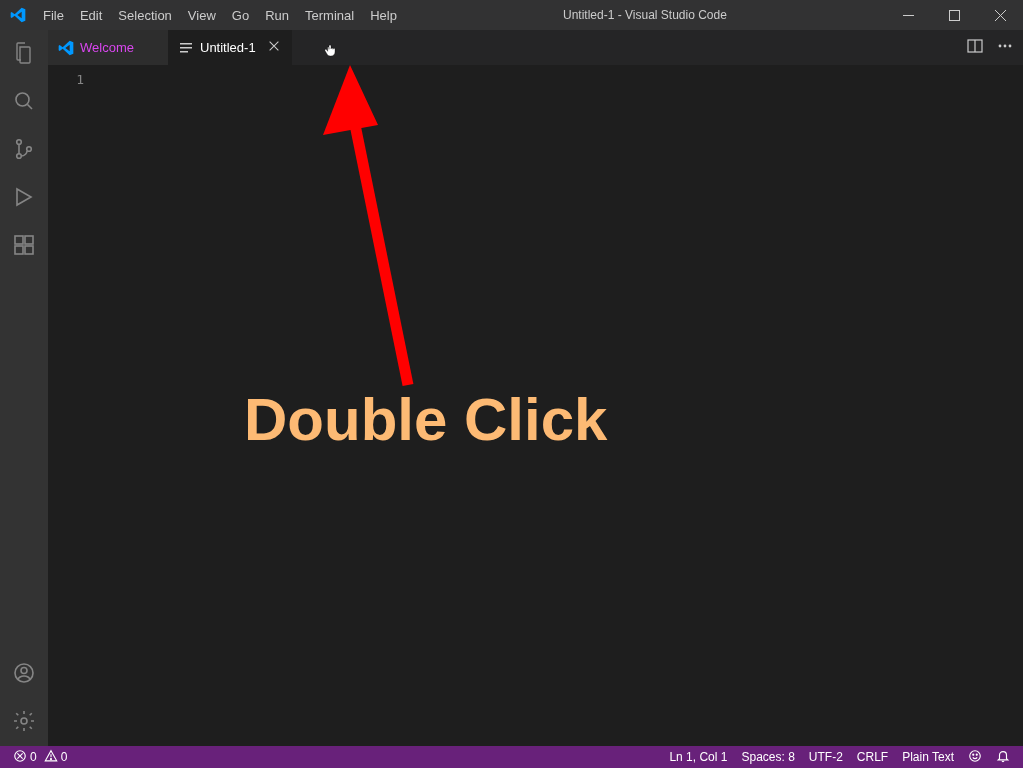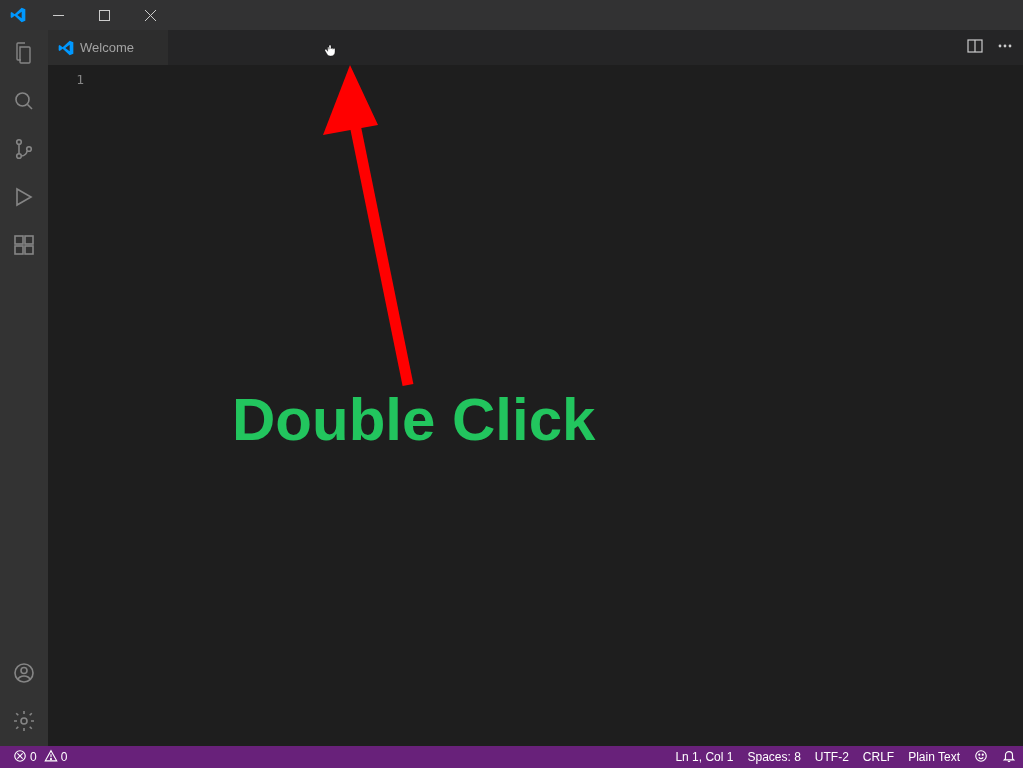--- a/index.html
+++ b/index.html
@@ -24,64 +24,75 @@
   .activitybar { width: 48px; background: #333333; display: flex; flex-direction: column; justify-content: space-between; }
   .activity-group { display: flex; flex-direction: column; }
   .activity-item { width: 48px; height: 48px; display: flex; align-items: center; justify-content: center; color: #858585; position: relative; }
   .activity-item svg { width: 24px; height: 24px; }
 
   
   .editor-area { flex: 1; display: flex; flex-direction: column; background: #1e1e1e; min-width: 0; }
 
   
   .tabsrow { height: 35px; background: #252526; display: flex; align-items: stretch; }
-  .tab { display: flex; align-items: center; padding: 0 10px; gap: 6px; background: #2d2d2d; color: #a3a3a3; font-size: 13px; min-width: 120px; }
+  .tab { display: flex; align-items: center; padding: 0 10px; gap: 6px; background: #2d2d2d; color: #d946ef; font-size: 13px; min-width: 120px; }
   .tab.active { background: #1e1e1e; color: #ffffff; }
   .tab .tab-icon { display: flex; align-items: center; }
   .tab .tab-icon svg { width: 16px; height: 16px; }
   .tab .close { width: 16px; height: 16px; display: flex; align-items: center; justify-content: center; color: #cccccc; margin-left: 4px; }
   .tab .close svg { width: 14px; height: 14px; }
   .tabs-spacer { flex: 1; }
   .tabs-actions { display: flex; align-items: center; gap: 14px; padding: 0 10px; color: #cccccc; }
   .tabs-actions svg { width: 16px; height: 16px; }
 
   
   .editor-content { flex: 1; display: flex; background: #1e1e1e; position: relative; }
   .gutter { width: 50px; text-align: right; padding-right: 14px; padding-top: 5px; color: #858585; font-family: Consolas, monospace; font-size: 13px; line-height: 19px; }
   .code { flex: 1; padding-top: 5px; font-family: Consolas, monospace; font-size: 14px; line-height: 19px; position: relative; }
 
   
   .annotation { position: absolute; left: 130px; top: -15px; pointer-events: none; }
   .annotation svg { overflow: visible; }
-  .annotation-text { position: absolute; left: 184px; top: 320px; color: #22c55e; font-size: 60px; font-weight: 600; white-space: nowrap; pointer-events: none; font-family: "Segoe UI", Arial, sans-serif; }
+  .annotation-text { position: absolute; left: 196px; top: 320px; color: #fdba74; font-size: 60px; font-weight: 600; white-space: nowrap; pointer-events: none; font-family: "Segoe UI", Arial, sans-serif; }
 
   
   .hand-cursor { position: absolute; left: 323px; top: 42px; width: 16px; height: 16px; pointer-events: none; color: #ffffff; }
   .hand-cursor svg { width: 16px; height: 16px; }
 
   
   .statusbar { height: 22px; background: #68217a; color: #ffffff; display: flex; align-items: center; font-size: 12px; }
   .status-left { display: flex; align-items: center; gap: 4px; padding-left: 8px; }
   .status-item { display: flex; align-items: center; gap: 3px; padding: 0 5px; height: 22px; }
   .status-spacer { flex: 1; }
-  .status-right { display: flex; align-items: center; }
+  .status-right { display: flex; align-items: center; padding-right: 6px; }
   .status-right .status-item { padding: 0 7px; }
   .statusbar svg { width: 14px; height: 14px; }
 </style>
 </head>
 <body>
 
 <div class="app">
 
   <div class="titlebar">
     <div class="logo">
       <svg viewBox="0 0 24 24">
           <path fill="#0098ff" d="M23 3.5L17.5 1 7 11l-4.5-3.4L1 8.5v7l1.5.9L7 13l10.5 10L23 20.5v-17zM17.5 17L11 12l6.5-5v10z"></path>
         </svg>
     </div>
+    <div class="menubar">
+      <div class="menu-item">File</div>
+      <div class="menu-item">Edit</div>
+      <div class="menu-item">Selection</div>
+      <div class="menu-item">View</div>
+      <div class="menu-item">Go</div>
+      <div class="menu-item">Run</div>
+      <div class="menu-item">Terminal</div>
+      <div class="menu-item">Help</div>
+    </div>
+    <div class="title-text">Untitled-1 - Visual Studio Code</div>
     <div class="win-controls">
       <div class="win-btn">
         <svg viewBox="0 0 11 11">
             <path stroke="#cccccc" stroke-width="1" d="M0 5.5h11"></path>
           </svg>
       </div>
       <div class="win-btn">
         <svg viewBox="0 0 11 11">
             <rect x="0.5" y="0.5" width="10" height="10" fill="none" stroke="#cccccc" stroke-width="1"></rect>
           </svg>
@@ -167,20 +178,35 @@
     <div class="editor-area">
 
       <div class="tabsrow">
         <div class="tab">
           <span class="tab-icon">
             <svg viewBox="0 0 24 24">
                 <path fill="#0098ff" d="M23 3.5L17.5 1 7 11l-4.5-3.4L1 8.5v7l1.5.9L7 13l10.5 10L23 20.5v-17zM17.5 17L11 12l6.5-5v10z"></path>
               </svg>
           </span>
           <span>Welcome</span>
+        </div>
+        <div class="tab active">
+          <span class="tab-icon">
+            <svg viewBox="0 0 16 16" fill="#cccccc">
+                <path d="M2 3h12v1.5H2zM2 7h12v1.5H2zM2 11h8v1.5H2z"></path>
+              </svg>
+          </span>
+          <span>Untitled-1</span>
+          <span class="close">
+            <span>
+              <svg viewBox="0 0 16 16">
+                  <path stroke="#cccccc" stroke-width="1.2" d="M3 3l10 10M13 3L3 13"></path>
+                </svg>
+            </span>
+          </span>
         </div>
         <div class="tabs-spacer"></div>
         <div class="tabs-actions">
           <span>
             <span>
               <svg viewBox="0 0 16 16" fill="none" stroke="#cccccc" stroke-width="1.2">
                   <rect x="1" y="2" width="14" height="12"></rect>
                   <line x1="8" y1="2" x2="8" y2="14"></line>
                 </svg>
             </span>

